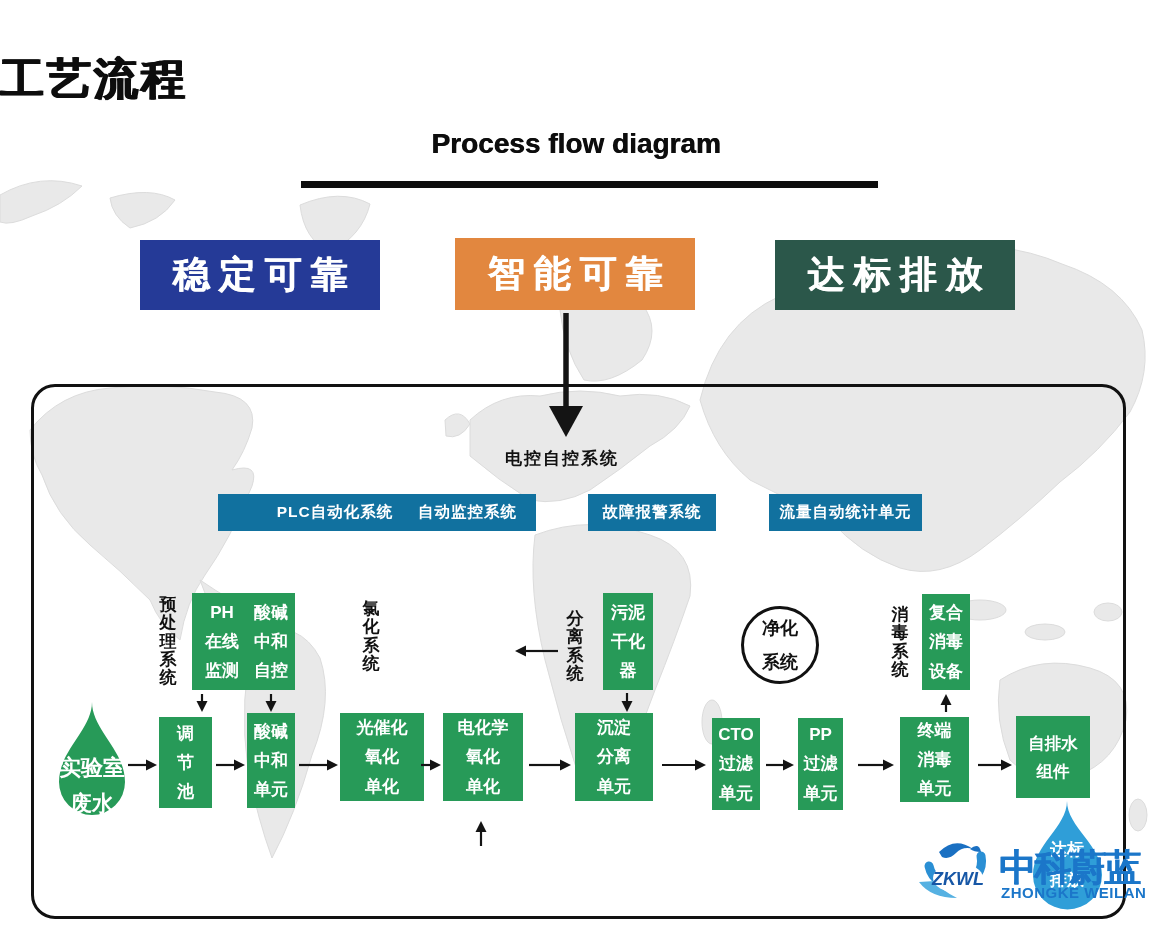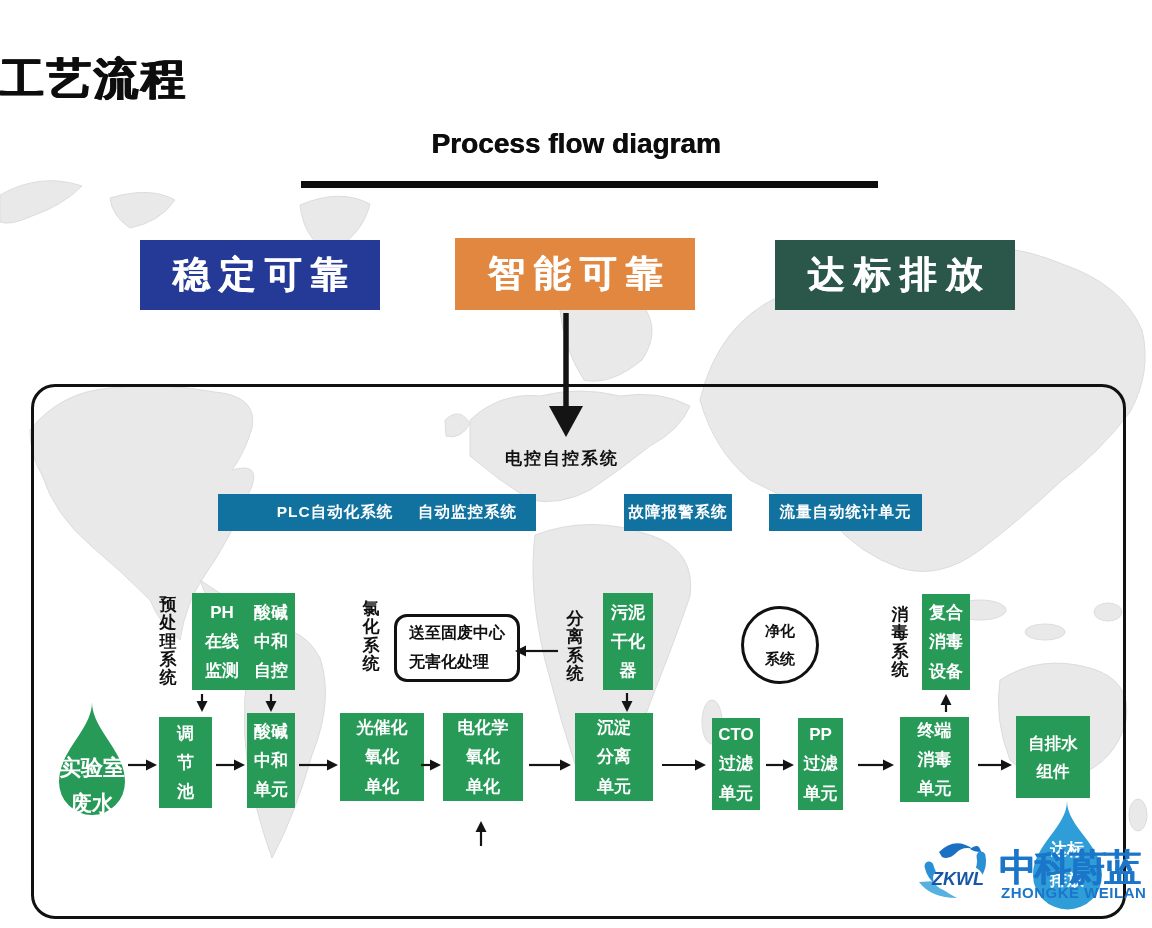--- a/index.html
+++ b/index.html
@@ -30,33 +30,33 @@
          border:3.5px solid #111;border-radius:24px;background:transparent;}
 
   
   .ecs-label{position:absolute;left:462px;top:447px;width:200px;text-align:center;
              font-size:17px;font-weight:900;letter-spacing:2px;}
   .bbox{position:absolute;background:#11719f;color:#fff;font-weight:bold;
         display:flex;align-items:center;justify-content:center;
         font-size:15.5px;letter-spacing:1px;top:494px;height:37px;}
   .bbox.s1{left:218px;width:138px;padding-left:48px;}
   .bbox.s2{left:399px;width:137px;}
-  .bbox.s3{left:588px;width:108px;margin-left:36px;}
+  .bbox.s3{left:588px;width:128px;}
   .bbox.s4{left:769px;width:153px;}
 
   
   .vlabel{position:absolute;width:20px;word-break:break-all;font-weight:900;
           font-size:17px;line-height:1.08;text-align:center;white-space:normal;}
   .vl-pre{left:158px;top:596px;}
   .vl-chl{left:361px;top:600px;}
   .vl-sep{left:565px;top:610px;}
   .vl-dis{left:890px;top:606px;}
 
   .circle{position:absolute;left:741px;top:606px;width:72px;height:72px;background:#fff;
-          border:3px solid #111;border-radius:50%;font-weight:900;font-size:15px;
+          border:3px solid #111;border-radius:50%;font-weight:900;font-size:18px;
           line-height:1.9;white-space:pre-line;display:flex;align-items:center;
           justify-content:center;text-align:center;}
 
   
   .gbox{position:absolute;background:#279a58;color:#fff;font-weight:bold;
         white-space:pre-line;display:flex;align-items:center;justify-content:center;
         text-align:center;font-size:17px;line-height:1.72;}
   .g-ph{left:192px;top:593px;width:60px;height:97px;}
   .g-abc{left:247px;top:593px;width:48px;height:97px;}
   .g-dry{left:603px;top:593px;width:50px;height:97px;}
@@ -146,22 +146,20 @@
   <div class="vlabel vl-dis">消毒系统</div>
   <div class="circle">净化
 系统</div>
 
   <div class="gbox g-ph">PH
 在线
 监测</div>
   <div class="gbox g-abc">酸碱
 中和
 自控</div>
-  <div class="note">送至固废中心
-无害化处理</div>
   <div class="gbox g-dry">污泥
 干化
 器</div>
   <div class="gbox g-comp">复合
 消毒
 设备</div>
 
   <div class="dropwrap drop-src">
     <svg width="74" height="124" viewBox="0 0 74 124">
       <path d="M37 2 C37 30 4 50 4 82 A33 33 0 0 0 70 82 C70 50 37 30 37 2 Z" fill="#279a58"></path>

